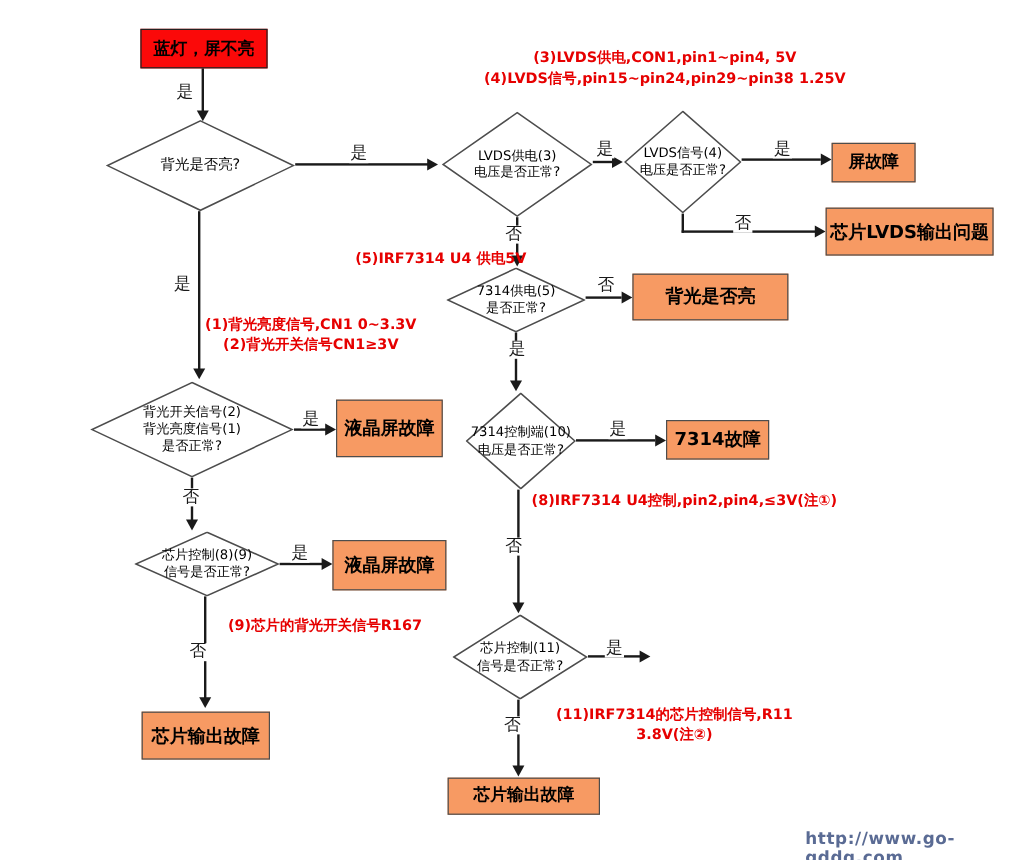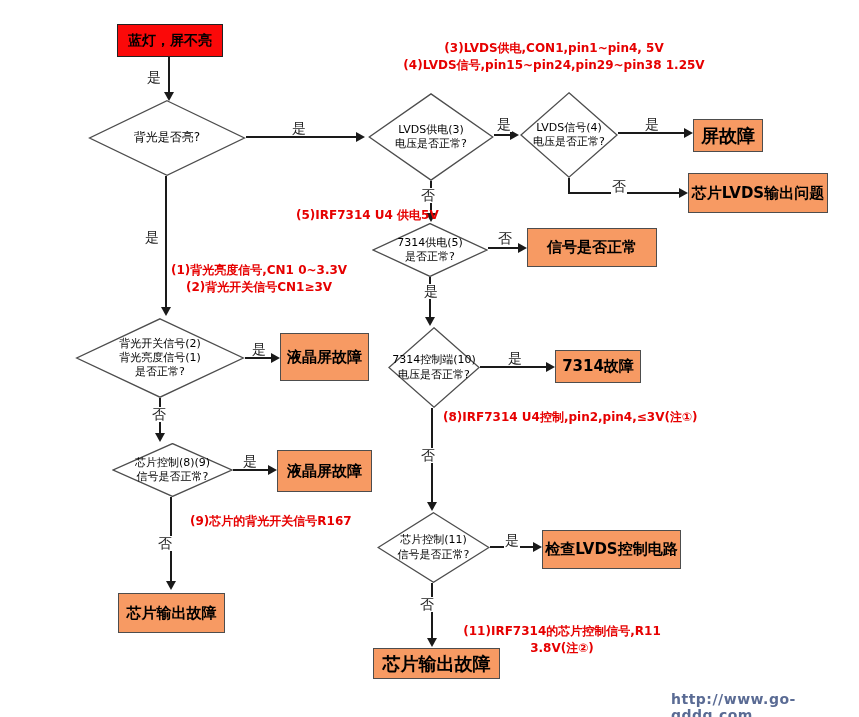--- a/index.html
+++ b/index.html
@@ -2,21 +2,21 @@
 <html><head>
 <meta charset="utf-8">
 <style>
   html,body{margin:0;padding:0;background:#ffffff;}
   #canvas{
     position:relative;width:859px;height:717px;background:#ffffff;overflow:hidden;
     font-family:"DejaVu Sans","Liberation Sans",sans-serif;color:#111;
   }
   .node{position:absolute;box-sizing:border-box;display:flex;align-items:center;justify-content:center;text-align:center;}
   .start-box{background:#fb0909;border:1px solid #222;font-weight:bold;font-size:14px;color:#000;}
-  .result-box{background:#f79a63;border:1.5px solid #4d4d4d;font-weight:bold;font-size:18px;color:#000;line-height:1.1;}
+  .result-box{background:#f79a63;border:1.5px solid #4d4d4d;font-weight:bold;font-size:14px;color:#000;line-height:1.1;}
   .result-box.lg{font-size:15px;}
   .diamond{position:absolute;}
   .diamond svg{position:absolute;left:0;top:0;width:100%;height:100%;}
   .dtext{position:absolute;inset:0;display:flex;flex-direction:column;align-items:center;justify-content:center;
          font-size:11px;line-height:1.3;text-align:center;color:#000;}
   .dtext.big{font-size:12px;}
   .edge{position:absolute;background:#1a1a1a;}
   .edge.h{height:2px;}
   .edge.v{width:2px;}
   .ar{position:absolute;width:0;height:0;border-top:5px solid transparent;border-bottom:5px solid transparent;border-left:9px solid #1a1a1a;}
@@ -187,30 +187,27 @@
 
   <div class="node result-box" style="left:693px;top:119px;width:70px;height:33px;">
     <span>屏故障</span>
     </div>
 
   <div class="node result-box lg" style="left:688px;top:173px;width:140px;height:40px;">
     <span>芯片LVDS输出问题</span>
     </div>
 
   <div class="node result-box lg" style="left:527px;top:228px;width:130px;height:39px;">
-    <span>信号是否正常</span>
+    <span>背光是否亮</span>
     </div>
 
   <div class="node result-box lg" style="left:555px;top:350px;width:86px;height:33px;justify-content:center;">
     <span>7314故障</span>
     </div>
 
-  <div class="node result-box lg" style="left:542px;top:530px;width:139px;height:39px;">
-    <span>检查LVDS控制电路</span>
-    </div>
 
   <div class="node result-box lg" style="left:280px;top:333px;width:89px;height:48px;">
     <span>液晶屏故障</span>
     </div>
 
   <div class="node result-box lg" style="left:277px;top:450px;width:95px;height:42px;">
     <span>液晶屏故障</span>
     </div>
 
   <div class="node result-box lg" style="left:118px;top:593px;width:107px;height:40px;">
@@ -234,20 +231,20 @@
     <div>(2)背光开关信号CN1≥3V</div>
   </div>
 
   <div class="anno" style="left:443px;top:409px;">
     <span>(8)IRF7314  U4控制,pin2,pin4,≤3V(注①)</span></div>
 
 
   <div class="anno" style="left:190px;top:513px;">
     <span>(9)芯片的背光开关信号R167</span></div>
 
-  <div class="anno center" style="left:442px;top:587px;width:240px;margin-top:36px;">
+  <div class="anno center" style="left:442px;top:587px;width:240px;">
     <div>(11)IRF7314的芯片控制信号,R11</div>
     <div>3.8V(注②)</div>
   </div>
 
   <div class="footer-url">http://www.go-gddq.com</div>
 
 </div>
 
 </body></html>

